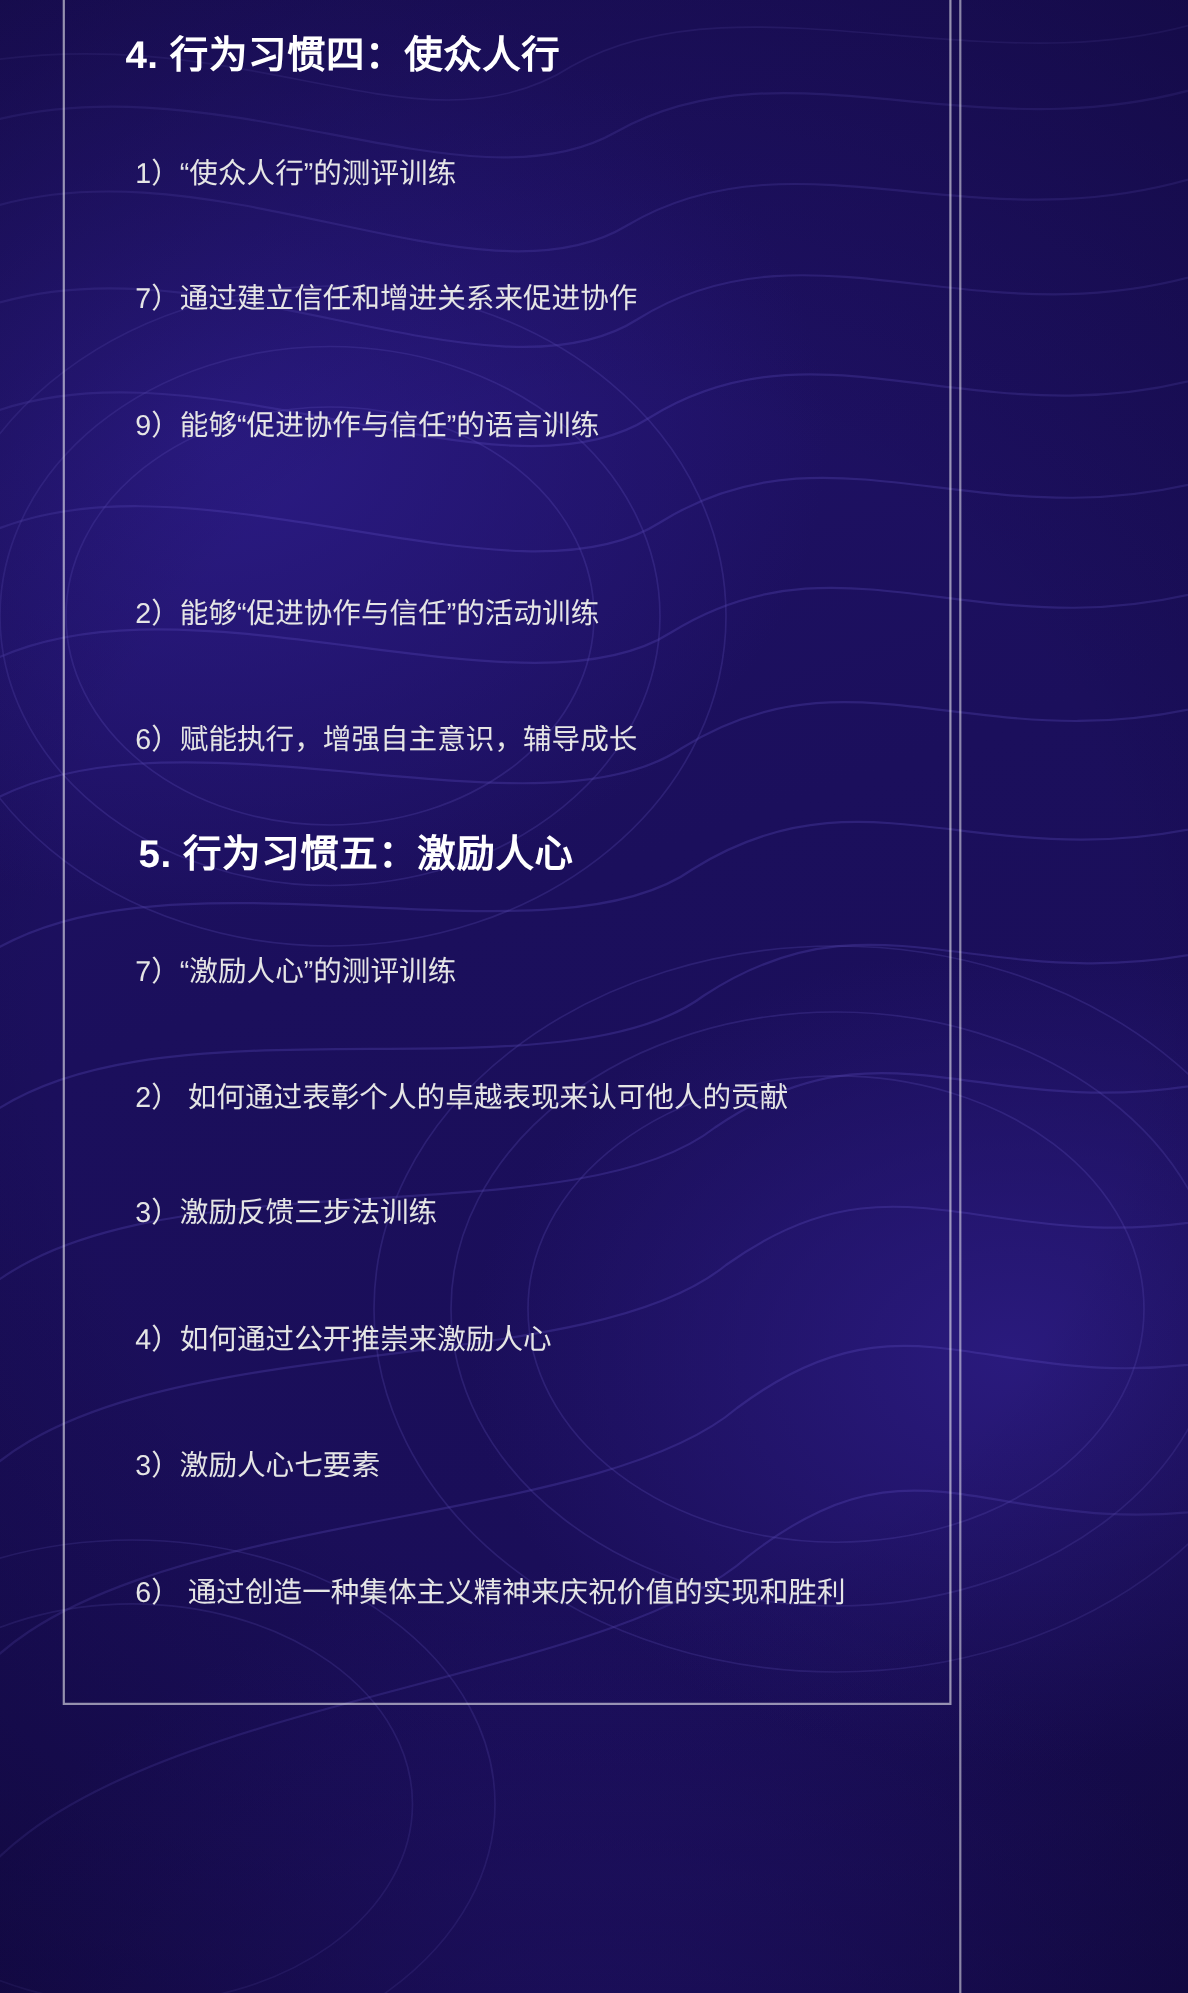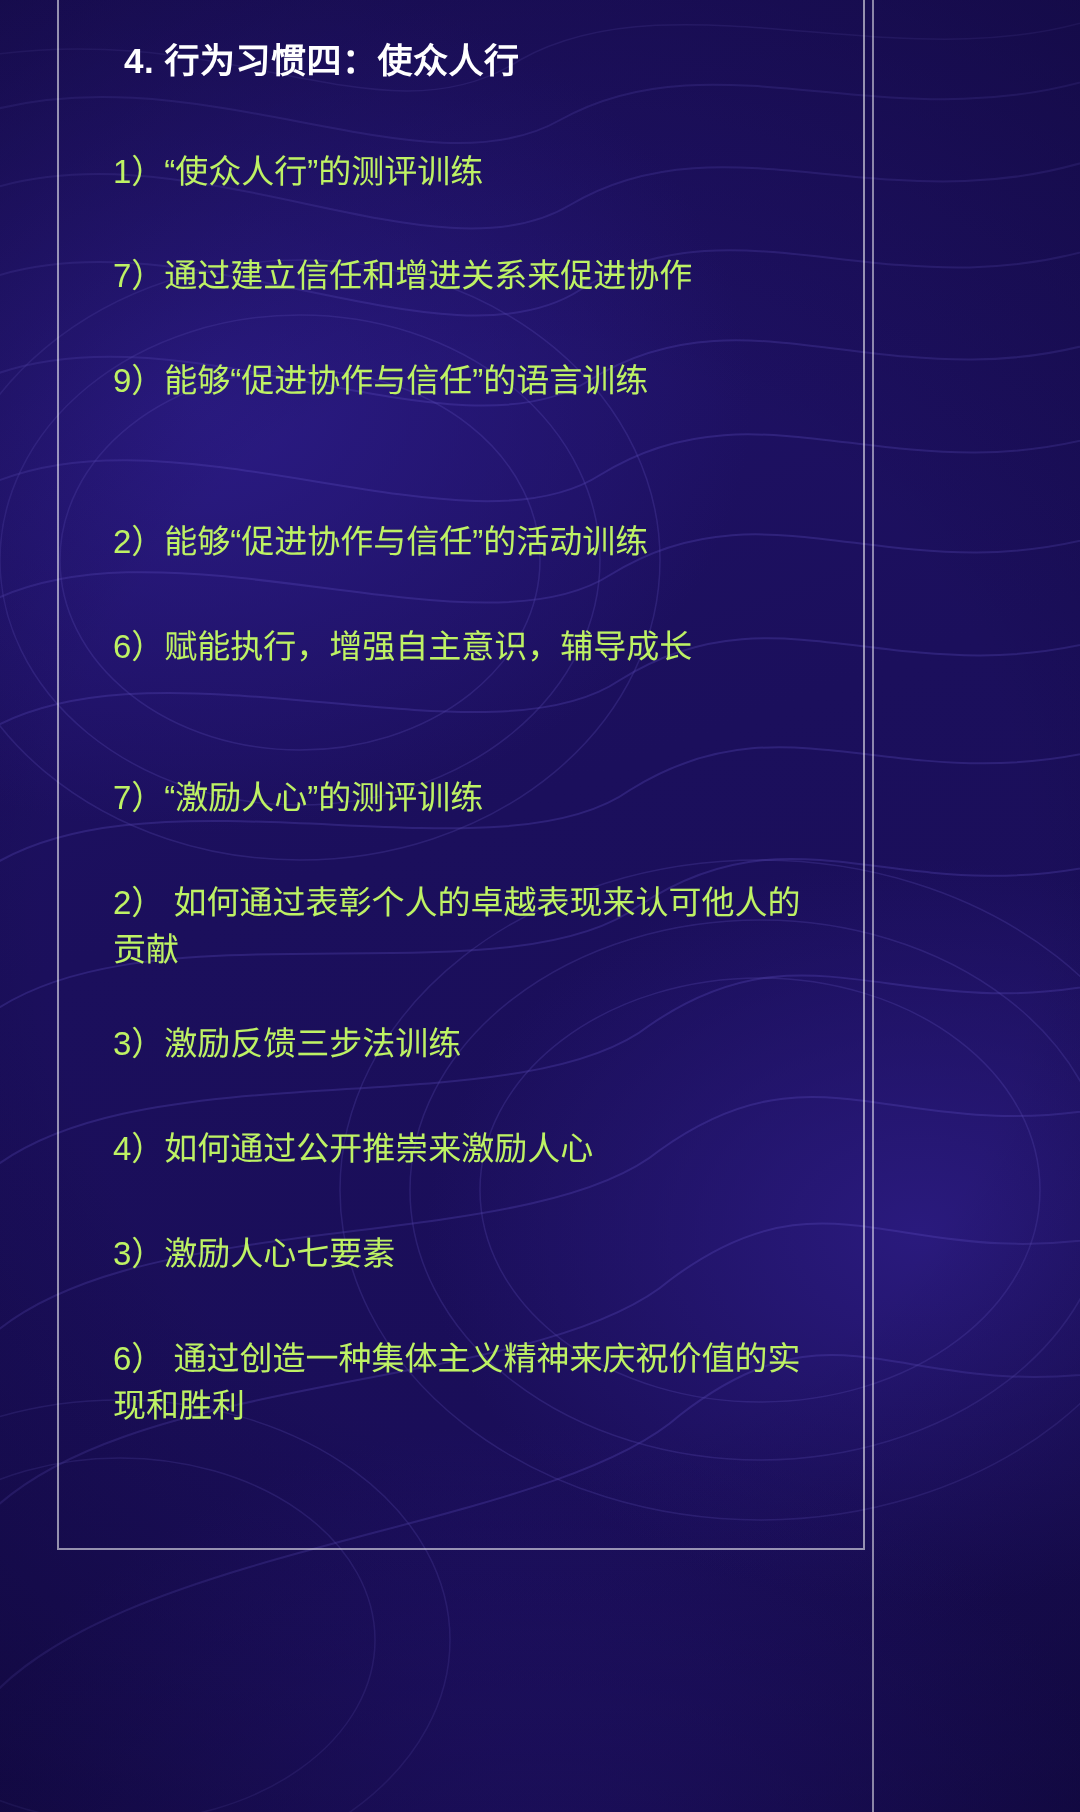--- a/index.html
+++ b/index.html
@@ -69,31 +69,31 @@
     height: 1540px;
     color: #ffffff;
   }
 
   .heading {
     font-size: 35px;
     font-weight: bold;
     letter-spacing: .5px;
     line-height: 1.3;
     color: #ffffff;
-    margin: 12px;
+    margin: 2px;
   }
   .heading.h-first { padding-top: 26px; }
   .heading.h-second { padding-left: 12px; }
 
   .item {
-    font-size: 33px;
+    font-size: 26px;
     line-height: 1.42;
-    color: #bef264;
+    color: #e5e5e5;
     font-weight: 500;
-    margin: 1px;
+    margin: 11px;
   }
 
   .gap-a { height: 56px; }
   .gap-b { height: 46px; }
   .gap-c { height: 50px; }
   .gap-head { height: 52px; }
 </style>
 </head>
 <body>
 
@@ -141,20 +141,21 @@
   <p class="item">7）通过建立信任和增进关系来促进协作</p>
   <div class="gap-a"></div>
   <p class="item">9）能够“促进协作与信任”的语言训练</p>
   <div class="gap-a"></div>
   <div class="gap-a"></div>
   <p class="item">2）能够“促进协作与信任”的活动训练</p>
   <div class="gap-a"></div>
   <p class="item">6）赋能执行，增强自主意识，辅导成长</p>
 
   <div class="gap-c"></div>
+  <h2 class="heading h-second">5. 行为习惯五：激励人心</h2>
   <div class="gap-head"></div>
 
   <p class="item">7）“激励人心”的测评训练</p>
   <div class="gap-a"></div>
   <p class="item">2） 如何通过表彰个人的卓越表现来认可他人的贡献</p>
   <div class="gap-b"></div>
   <p class="item">3）激励反馈三步法训练</p>
   <div class="gap-a"></div>
   <p class="item">4）如何通过公开推崇来激励人心</p>
   <div class="gap-a"></div>

